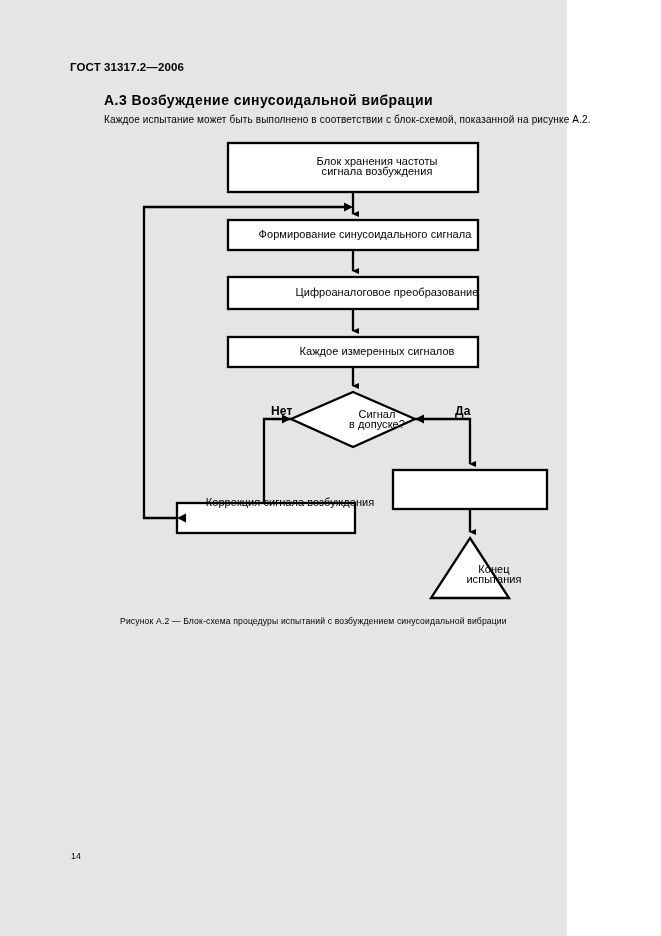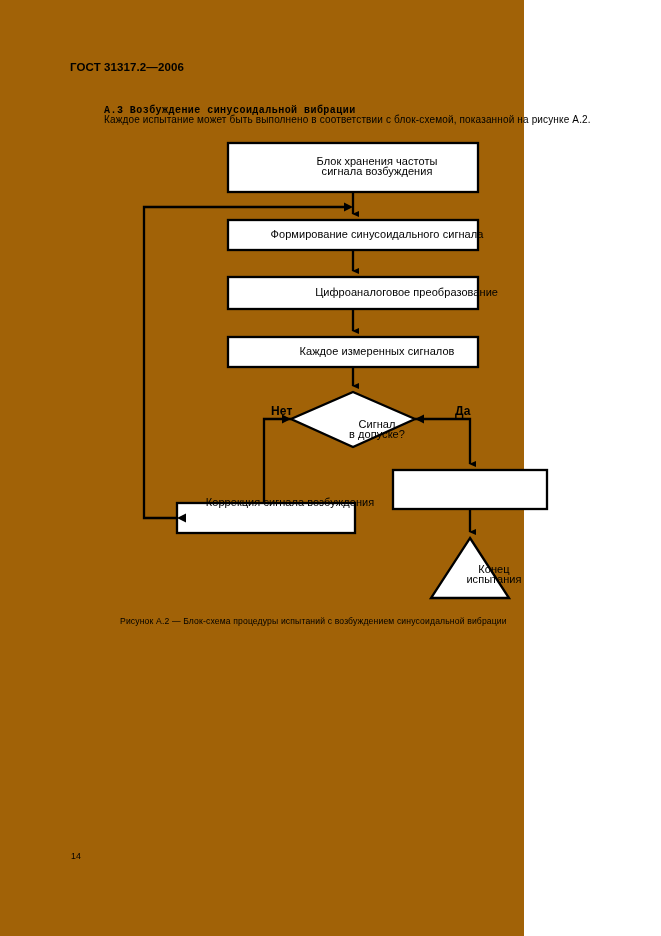--- a/index.html
+++ b/index.html
@@ -12,46 +12,45 @@
     height: 936px;
     position: relative;
     font-family: "Liberation Sans", sans-serif;
     color: #000000;
     overflow: hidden;
   }
 
   .page {
     position: absolute;
     left: 0; top: 0;
-    width: 524px;
+    width: 567px;
     height: 936px;
-    background: #a16207;
+    background: #e5e5e5;
   }
 
   
   .doc-header {
     position: absolute;
     left: 70px;
     top: 61px;
     font-size: 11.5px;
     font-weight: bold;
     letter-spacing: 0.1px;
     white-space: nowrap;
   }
 
   
   .section-heading {
     position: absolute;
     left: 104px;
-    top: 105px;
-    font-size: 10px;
+    top: 92px;
+    font-size: 14px;
     font-weight: bold;
     letter-spacing: 0.45px;
     white-space: nowrap;
-    font-family: Liberation Mono, monospace;
   }
 
   
   .body-paragraph {
     position: absolute;
     left: 104px;
     top: 114px;
     width: 500px;
     font-size: 10px;
     letter-spacing: 0.15px;
@@ -172,27 +171,27 @@
       <polygon points="186,513.5 177,518 186,522.5" fill="#000000"></polygon>
 
       <polygon points="282,414.5 291,419 282,423.5" fill="#000000"></polygon>
       <polygon points="424,414.5 415,419 424,423.5" fill="#000000"></polygon>
     </svg>
   </div>
 
   <div class="node-label" style="left:228px; top:157px; width:250px;">Блок хранения частоты
 сигнала возбуждения</div>
 
-  <div class="node-label" style="left:228px; top:230px; width:250px;">Формирование синусоидального сигнала</div>
-
-  <div class="node-label" style="left:224px; top:288px; width:250px;text-align:right;">Цифроаналоговое преобразование</div>
+  <div class="node-label" style="left:216px; top:230px; width:250px;">Формирование синусоидального сигнала</div>
+
+  <div class="node-label" style="left:238px; top:288px; width:250px;">Цифроаналоговое преобразование</div>
 
   <div class="node-label" style="left:228px; top:347px; width:250px;">Каждое измеренных сигналов</div>
 
-  <div class="node-label" style="left:303px; top:409px; width:100px; line-height:10px;margin-top:10px;">Сигнал
+  <div class="node-label" style="left:303px; top:409px; width:100px; line-height:10px;">Сигнал
 в допуске?</div>
 
 
   <div class="node-label" style="left:177px; top:498px; width:178px;">Коррекция сигнала возбуждения</div>
 
   <div class="node-label" style="left:431px; top:564px; width:78px; line-height:10px;">Конец
 испытания</div>
 
   <div class="branch-label" style="left:271px; top:404px;">Нет</div>
 

